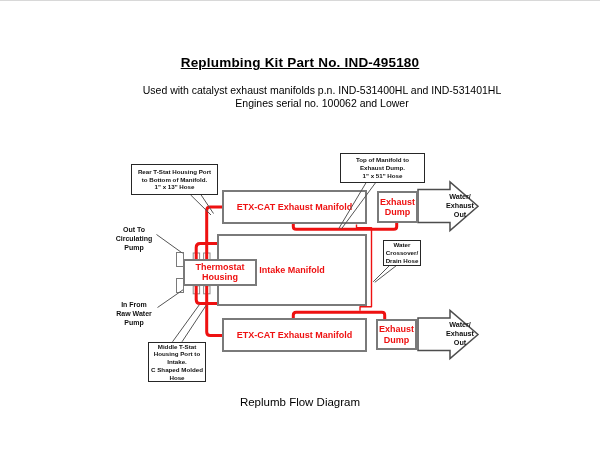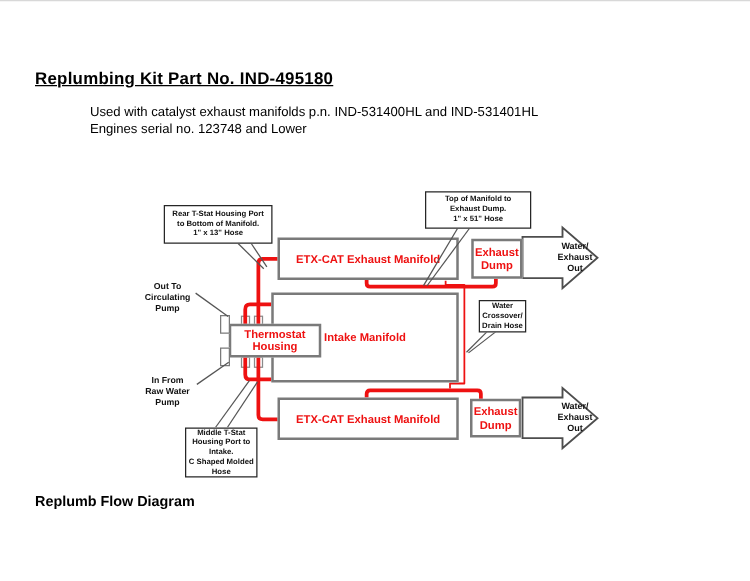--- a/index.html
+++ b/index.html
@@ -1,20 +1,20 @@
 <!DOCTYPE html>
 <html style="--red: #ee1111; --box-border: #7a7a7a; --callout-border: #262626; --leader: #555555;"><head>
 <meta charset="utf-8">
 <style>
   html,body{margin:0;padding:0;background:#fff;}
   body{width:600px;height:465px;position:relative;overflow:hidden;
        font-family:"Liberation Sans","DejaVu Sans",sans-serif;color:#000;}
   .page{position:absolute;inset:0;background:#fff;border-top:1px solid #d8d8d8;}
   .abs{position:absolute;}
-  .ctr{left:0;right:0;text-align:left;margin-left:28px;}
+  .ctr{left:0;right:0;text-align:center;}
   .pre{white-space:pre-line;}
 
   
   .title{top:54px;font-size:13.5px;font-weight:bold;text-decoration:underline;letter-spacing:.2px;}
   .sub{font-size:10.5px;padding-left:44px;}
   .note{top:114px;font-size:7.7px;color:#111;}
 
   
   svg.layer{position:absolute;left:0;top:0;}
   .z1{z-index:1;} .z3{z-index:3;}
@@ -30,30 +30,30 @@
         text-align:center;font-weight:bold;color:var(--red);z-index:2;}
   .callout{position:absolute;background:#fff;border:1.3px solid var(--callout-border);
         box-sizing:border-box;display:flex;align-items:center;justify-content:center;
         text-align:center;font-weight:bold;color:#111;font-size:6.2px;line-height:1.25;z-index:4;}
   .freelabel{position:absolute;text-align:center;font-weight:bold;color:#111;
         font-size:7px;line-height:1.3;z-index:4;}
   .arrowtext{position:absolute;text-align:center;font-weight:bold;color:#111;
         font-size:7.2px;line-height:1.25;z-index:4;padding-left:25px;}
   .port{position:absolute;background:#fff;border:1.3px solid var(--box-border);
         box-sizing:border-box;z-index:3;}
-  .caption{top:395px;font-size:11.5px;font-weight:bold;}
+  .caption{top:395px;font-size:11.5px;font-weight:normal;}
 </style>
 </head>
 <body>
 
 <div class="page">
 
   <div class="abs ctr title">Replumbing Kit Part No. IND-495180</div>
   <div class="abs ctr sub" style="top:83px">Used with catalyst exhaust manifolds p.n. IND-531400HL and IND-531401HL</div>
-  <div class="abs ctr sub" style="top:96px">Engines serial no. 123748 and Lower</div>
+  <div class="abs ctr sub" style="top:96px">Engines serial no. 100062 and Lower</div>
 
   <svg class="layer z1" width="600" height="465" viewBox="0 0 600 465">
 
     <rect class="stub" x="193.2" y="252" width="6.4" height="8"></rect>
     <rect class="stub" x="203.6" y="252" width="6.4" height="8"></rect>
     <rect class="stub" x="193.2" y="284.8" width="6.4" height="8"></rect>
     <rect class="stub" x="203.6" y="284.8" width="6.4" height="8"></rect>
 
     <path class="pipe" d="M222.5 206 H210 Q206.7 206 206.7 209.3 V262"></path>
     <path class="pipe" d="M196.2 262 V246.5 Q196.2 242.5 200 242.5 H217.5"></path>

